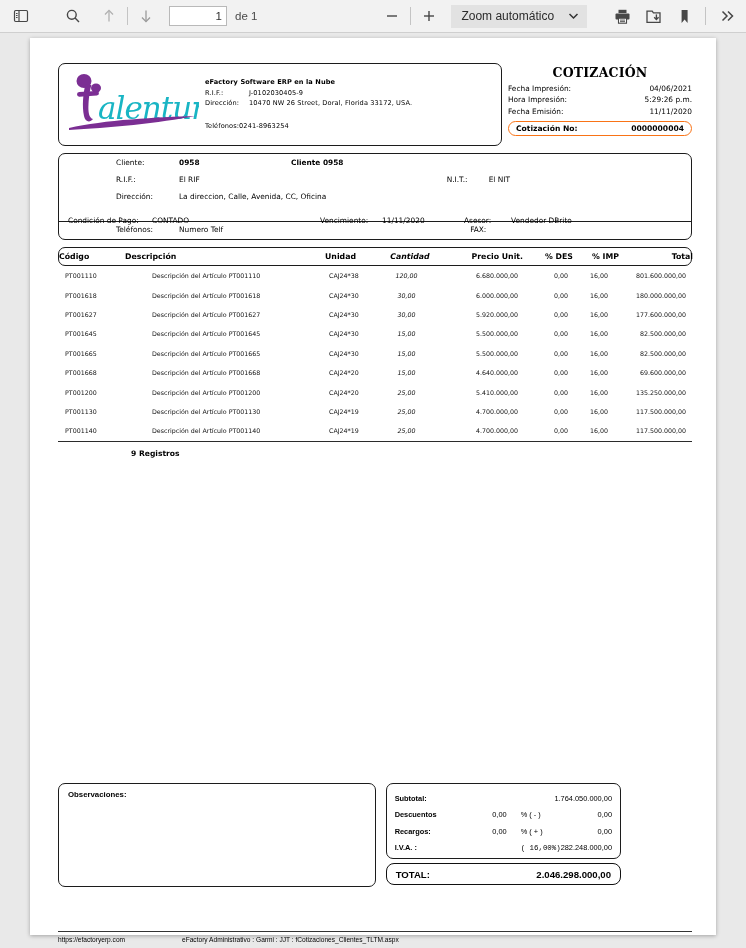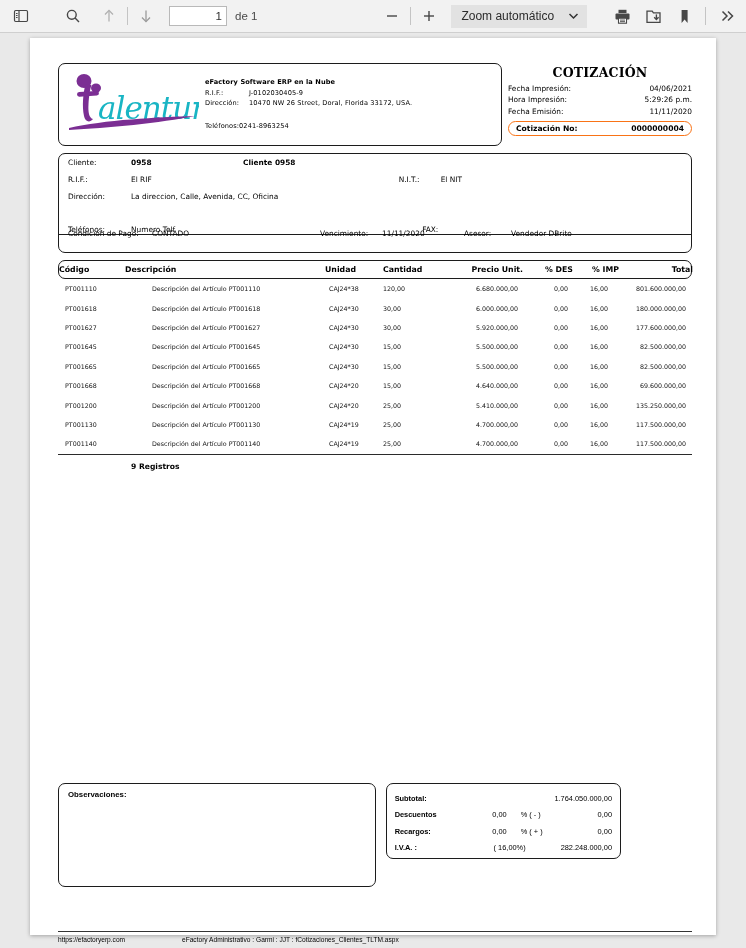--- a/index.html
+++ b/index.html
@@ -136,23 +136,24 @@
     padding: 0 7px;
     font-size: 7.6px;
     font-weight: bold;
   }
 
   
   .client-box {
     margin-top: 7px;
     border: 1px solid #1c1c1c;
     border-radius: 7px;
-    height: 100px;
+    height: 87px;
     position: relative;
     font-size: 7.4px;
+    padding-left: 48px;
   }
   .cl-row { display: flex; padding: 0 9px; height: 17px; align-items: center; }
   .cl-lbl { width: 63px; flex: none; }
   .cl-val-code { font-weight: bold; width: 112px; flex: none; }
   .cl-name { font-weight: bold; }
   .cl-spacer { height: 16px; }
   .cl-nit-lbl { width: 42px; flex: none; margin-left: 247px; }
   .cl-fax-lbl { width: 40px; flex: none; margin-left: 247px; }
   .cl-divider {
     position: absolute; left: 0; right: 0; bottom: 17px;
@@ -194,21 +195,21 @@
   }
   .tbl tbody td {
     font-size: 6.3px;
     height: 19.4px;
     vertical-align: middle;
     color: #111;
   }
   .c-codigo  { width: 66px; text-align: left;  padding-left: 6px; }
   .c-desc    { width: 200px; text-align: left; padding-left: 28px; }
   .c-unidad  { width: 58px; text-align: left; padding-left: 4px;}
-  .c-cant    { width: 54px; text-align: left; padding-right: 6px; }
+  .c-cant    { width: 54px; text-align: center; padding-right: 6px; font-style: italic; }
   .c-precio  { width: 86px; text-align: right; padding-right: 4px; }
   .c-des     { width: 50px; text-align: right; padding-right: 4px; }
   .c-imp     { width: 46px; text-align: right; padding-right: 10px; }
   .c-total   { width: 74px; text-align: right; padding-right: 6px; }
 
   thead .c-desc { padding-left: 22px; }
   thead .c-unidad { padding-left: 2px; }
   thead .c-cant { padding-right: 2px; }
   thead .c-precio { padding-right: 2px; }
   thead .c-des { padding-right: 0px; }
@@ -256,21 +257,21 @@
     display: flex; align-items: center;
     height: 16.5px;
   }
   .tot-lbl { font-weight: bold; flex: none; }
   .w-subtotal { width: 108px; }
   .w-desc { width: 70px; }
   .w-reca { width: 70px; }
   .w-iva  { width: 64px; }
   .tot-mid { width: 42px; text-align: right; }
   .tot-pct { width: 60px; text-align: left; padding-left: 14px; }
-  .tot-iva-pct { width: 102px; text-align: center; }
+  .tot-iva-pct { width: 102px; text-align: right; font-family: Liberation Mono, monospace; }
   .tot-amt { flex: 1; text-align: right; }
   .grand-box {
     margin-top: 4px;
     border: 1.6px solid #111;
     border-radius: 8px;
     height: 22px;
     display: flex; align-items: center; justify-content: space-between;
     padding: 0 9px;
     font-size: 9.6px;
     font-weight: bold;
@@ -615,20 +616,24 @@
           <span class="tot-mid">0,00</span>
           <span class="tot-pct">% ( + )</span>
           <span class="tot-amt">0,00</span>
         </div>
         <div class="tot-row">
           <span class="tot-lbl w-iva">I.V.A.  :</span>
           <span class="tot-iva-pct">( 16,00%)</span>
           <span class="tot-amt">282.248.000,00</span>
         </div>
       </div>
+      <div class="grand-box">
+        <span>TOTAL:</span>
+        <span>2.046.298.000,00</span>
+      </div>
     </div>
   </div>
 
   <div class="footer-rule"></div>
   <div class="footer">
     <span class="f-url">https://efactoryerp.com</span>
     <span>eFactory Administrativo  :  Garmi  :  JJT  :  fCotizaciones_Clientes_TLTM.aspx</span>
   </div>
 </div>
 

